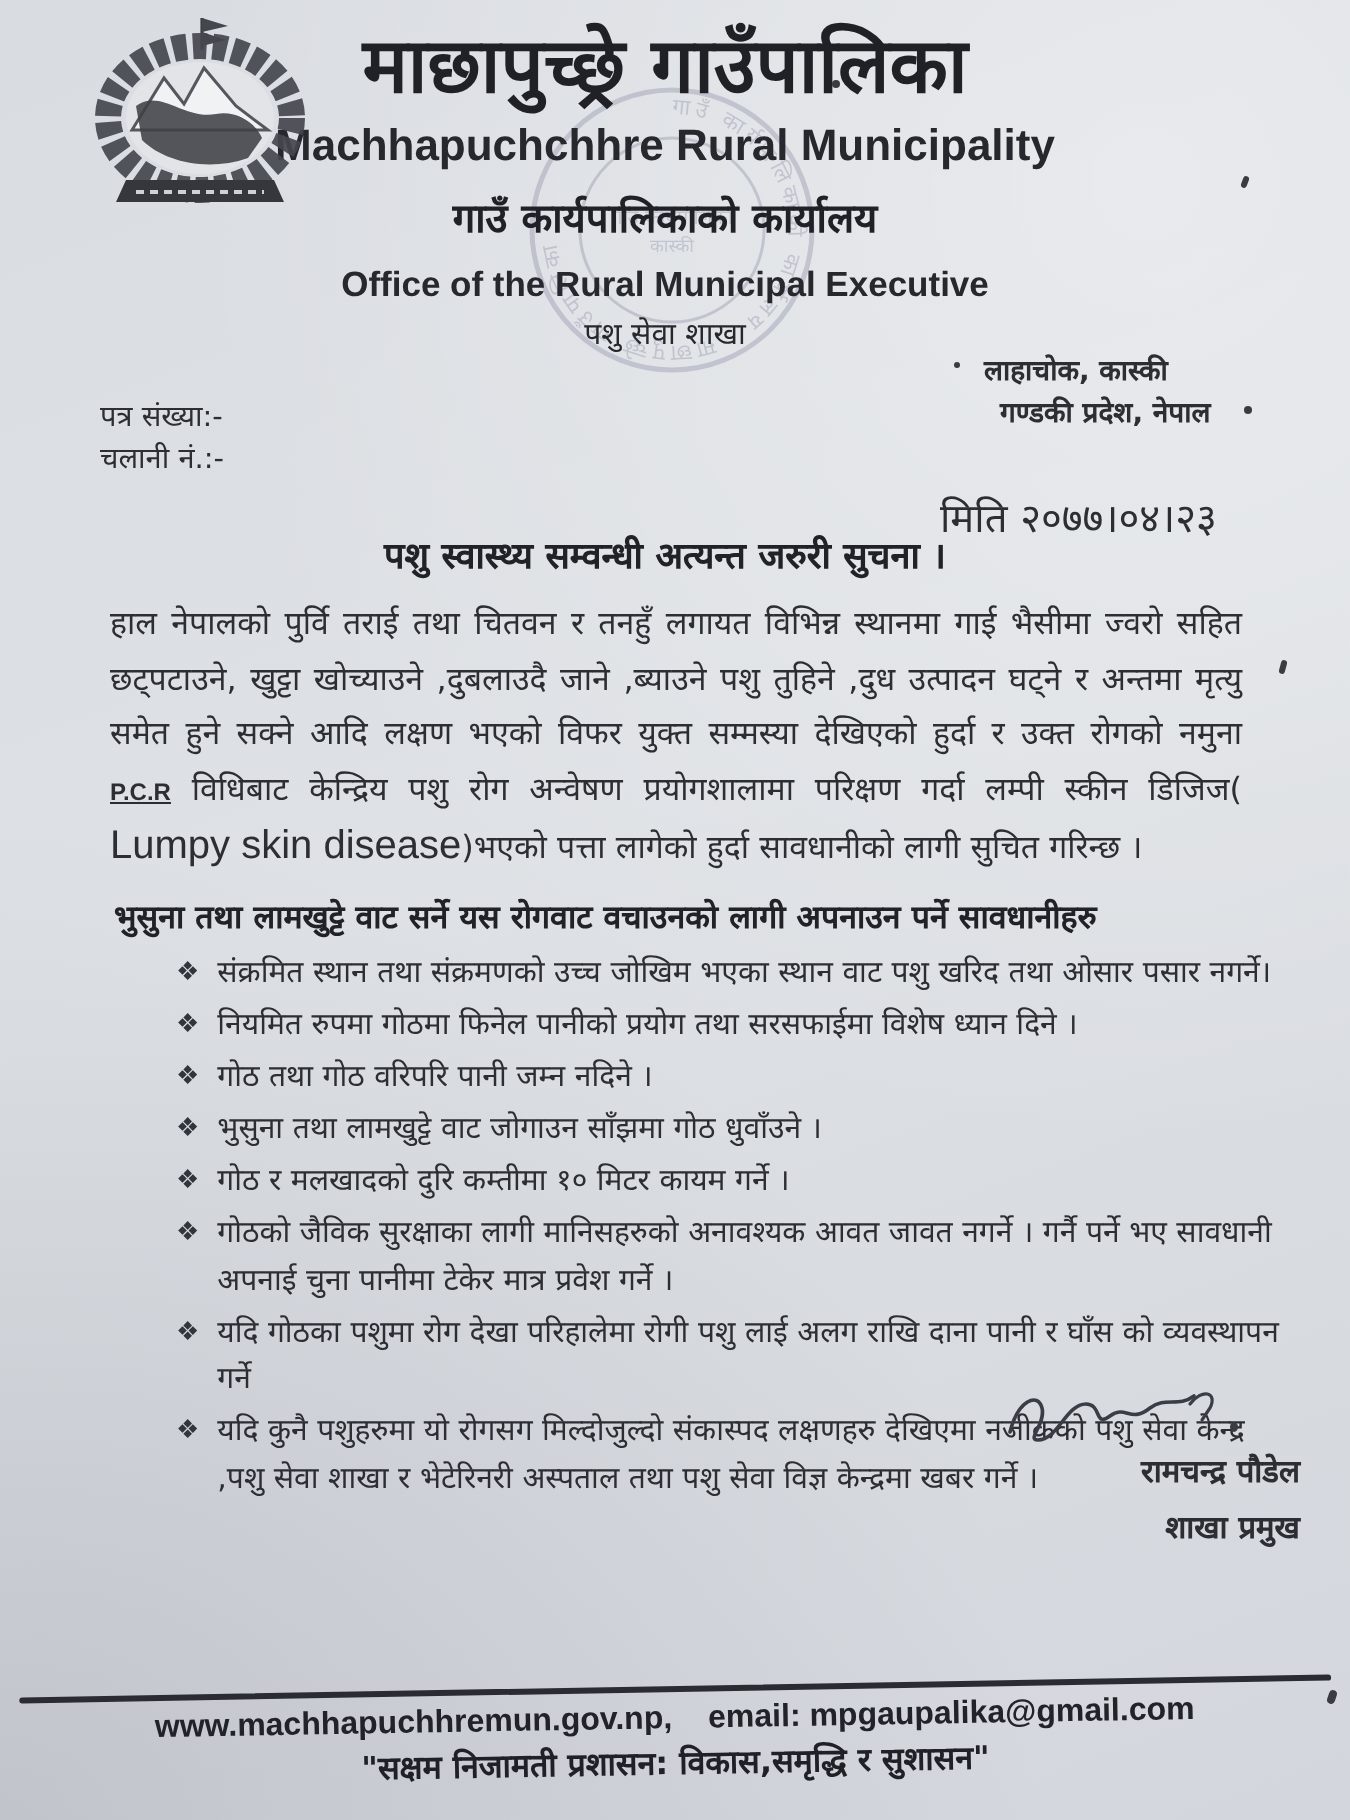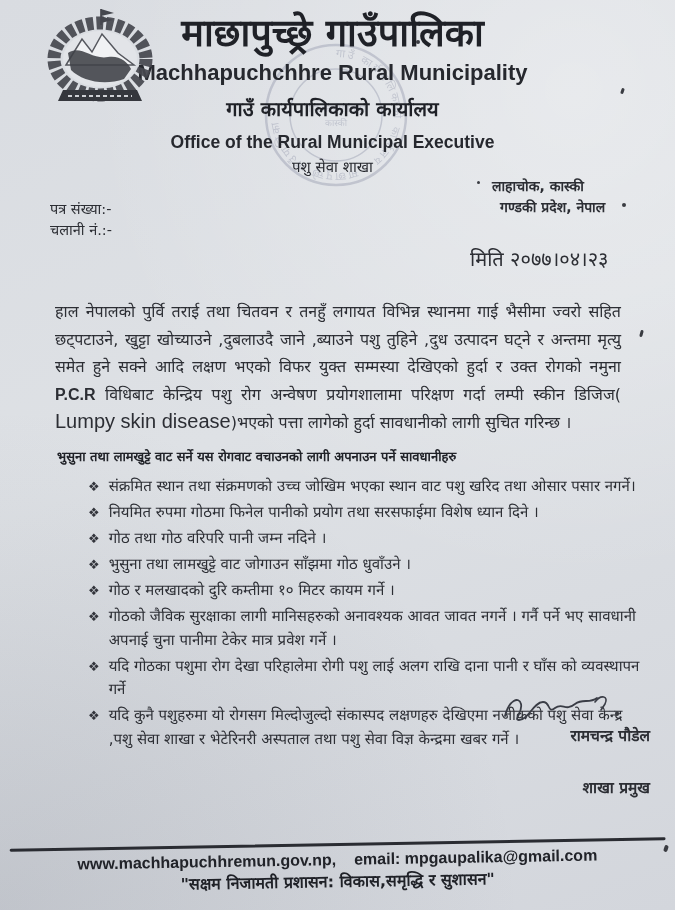--- a/index.html
+++ b/index.html
@@ -26,31 +26,31 @@
   
   .meta-left{left:50px;top:163px;font-size:14.5px;line-height:21px;z-index:2;margin-top:36px;}
   .address{left:492px;top:176px;font-size:14px;font-weight:700;line-height:21px;z-index:2;}
   .address .l2{margin-left:8px;}
   .date-line{left:470px;top:245px;font-size:20px;font-weight:400;z-index:2;}
   .subject{left:110px;top:265px;width:445px;text-align:center;font-size:18px;font-weight:700;color:#202228;z-index:2;}
   
   .body-text{left:55px;top:298px;width:566px;font-size:16px;line-height:27.5px;color:#2c2e34;z-index:2;}
   .para-line{text-align:justify;}
   .para-line.j{text-align-last:justify;}
-  .latin-pcr{font-family:"Liberation Sans", sans-serif;font-weight:700;font-size:16px;}
+  .latin-pcr{font-family:"Liberation Sans", sans-serif;font-weight:700;font-size:12px;text-decoration:underline;}
   .latin-big{font-family:"Liberation Sans", sans-serif;font-size:20px;font-weight:500;}
-  .prec-head{left:57px;top:447px;width:580px;font-size:13px;font-weight:700;color:#202228;z-index:2;}
+  .prec-head{left:57px;top:447px;width:580px;font-size:16px;font-weight:700;color:#202228;z-index:2;}
   .prec-list{left:88px;top:475px;width:552px;margin:0;padding:0;list-style:none;font-size:15px;line-height:23.5px;z-index:2;}
   .prec-list li{display:flex;gap:9px;margin-bottom:2.5px;}
   .prec-list .bullet{flex:0 0 auto;font-size:13px;color:#33353c;}
   
   .signature{left:470px;top:690px;width:180px;text-align:right;z-index:2;}
   .signature svg{display:block;margin:0 auto;}
   .sig-name{font-size:15.5px;font-weight:600;line-height:24px;}
-  .sig-role{font-size:15.5px;font-weight:600;line-height:32px;margin-top:24px;}
+  .sig-role{font-size:15.5px;font-weight:600;line-height:32px;}
   
   .footer{left:0;top:843px;width:675px;transform:rotate(-1deg);transform-origin:50% 50%;z-index:2;text-align:center;}
   .footer-rule{width:656px;height:3px;margin:0 auto;background:#2a2c32;border-radius:2px;}
   .footer-url{margin-top:5px;font-family:"Liberation Sans", sans-serif;font-size:16px;font-weight:700;color:#212329;}
   .footer-url .gap{display:inline-block;width:18px;}
   .footer-slogan{margin-top:1px;font-size:16px;font-weight:700;color:#1f2127;}
   
   .speck{position:absolute;background:#3a3c42;border-radius:50%;z-index:4;}
 </style>
 </head>
@@ -95,20 +95,21 @@
     <div>चलानी नं.:-</div>
   </div>
 
   <div class="abs address">
     <div>लाहाचोक, कास्की</div>
     <div class="l2">गण्डकी प्रदेश, नेपाल</div>
   </div>
 
   <div class="abs date-line">मिति २०७७।०४।२३</div>
 
+  <div class="abs subject">पशु स्वास्थ्य सम्वन्धी अत्यन्त जरुरी सुचना ।</div>
 
   <div class="abs body-text">
     <div class="para-line j">हाल नेपालको पुर्वि तराई तथा चितवन र तनहुँ लगायत विभिन्न स्थानमा गाई भैसीमा ज्वरो सहित</div>
     <div class="para-line j">छट्पटाउने, खुट्टा खोच्याउने ,दुबलाउदै जाने ,ब्याउने पशु तुहिने ,दुध उत्पादन घट्ने र अन्तमा मृत्यु</div>
     <div class="para-line j">समेत हुने सक्ने आदि लक्षण भएको विफर युक्त सम्मस्या देखिएको हुर्दा र उक्त रोगको नमुना</div>
     <div class="para-line j"><span class="latin-pcr">P.C.R</span><span> विधिबाट केन्द्रिय पशु रोग अन्वेषण प्रयोगशालामा परिक्षण गर्दा लम्पी स्कीन डिजिज(</span></div>
     <div class="para-line"><span class="latin-big">Lumpy skin disease</span><span>)भएको पत्ता लागेको हुर्दा सावधानीको लागी सुचित गरिन्छ ।</span></div>
   </div>
 
   <div class="abs prec-head">भुसुना तथा लामखुट्टे वाट सर्ने यस रोगवाट वचाउनको लागी अपनाउन पर्ने सावधानीहरु</div>

